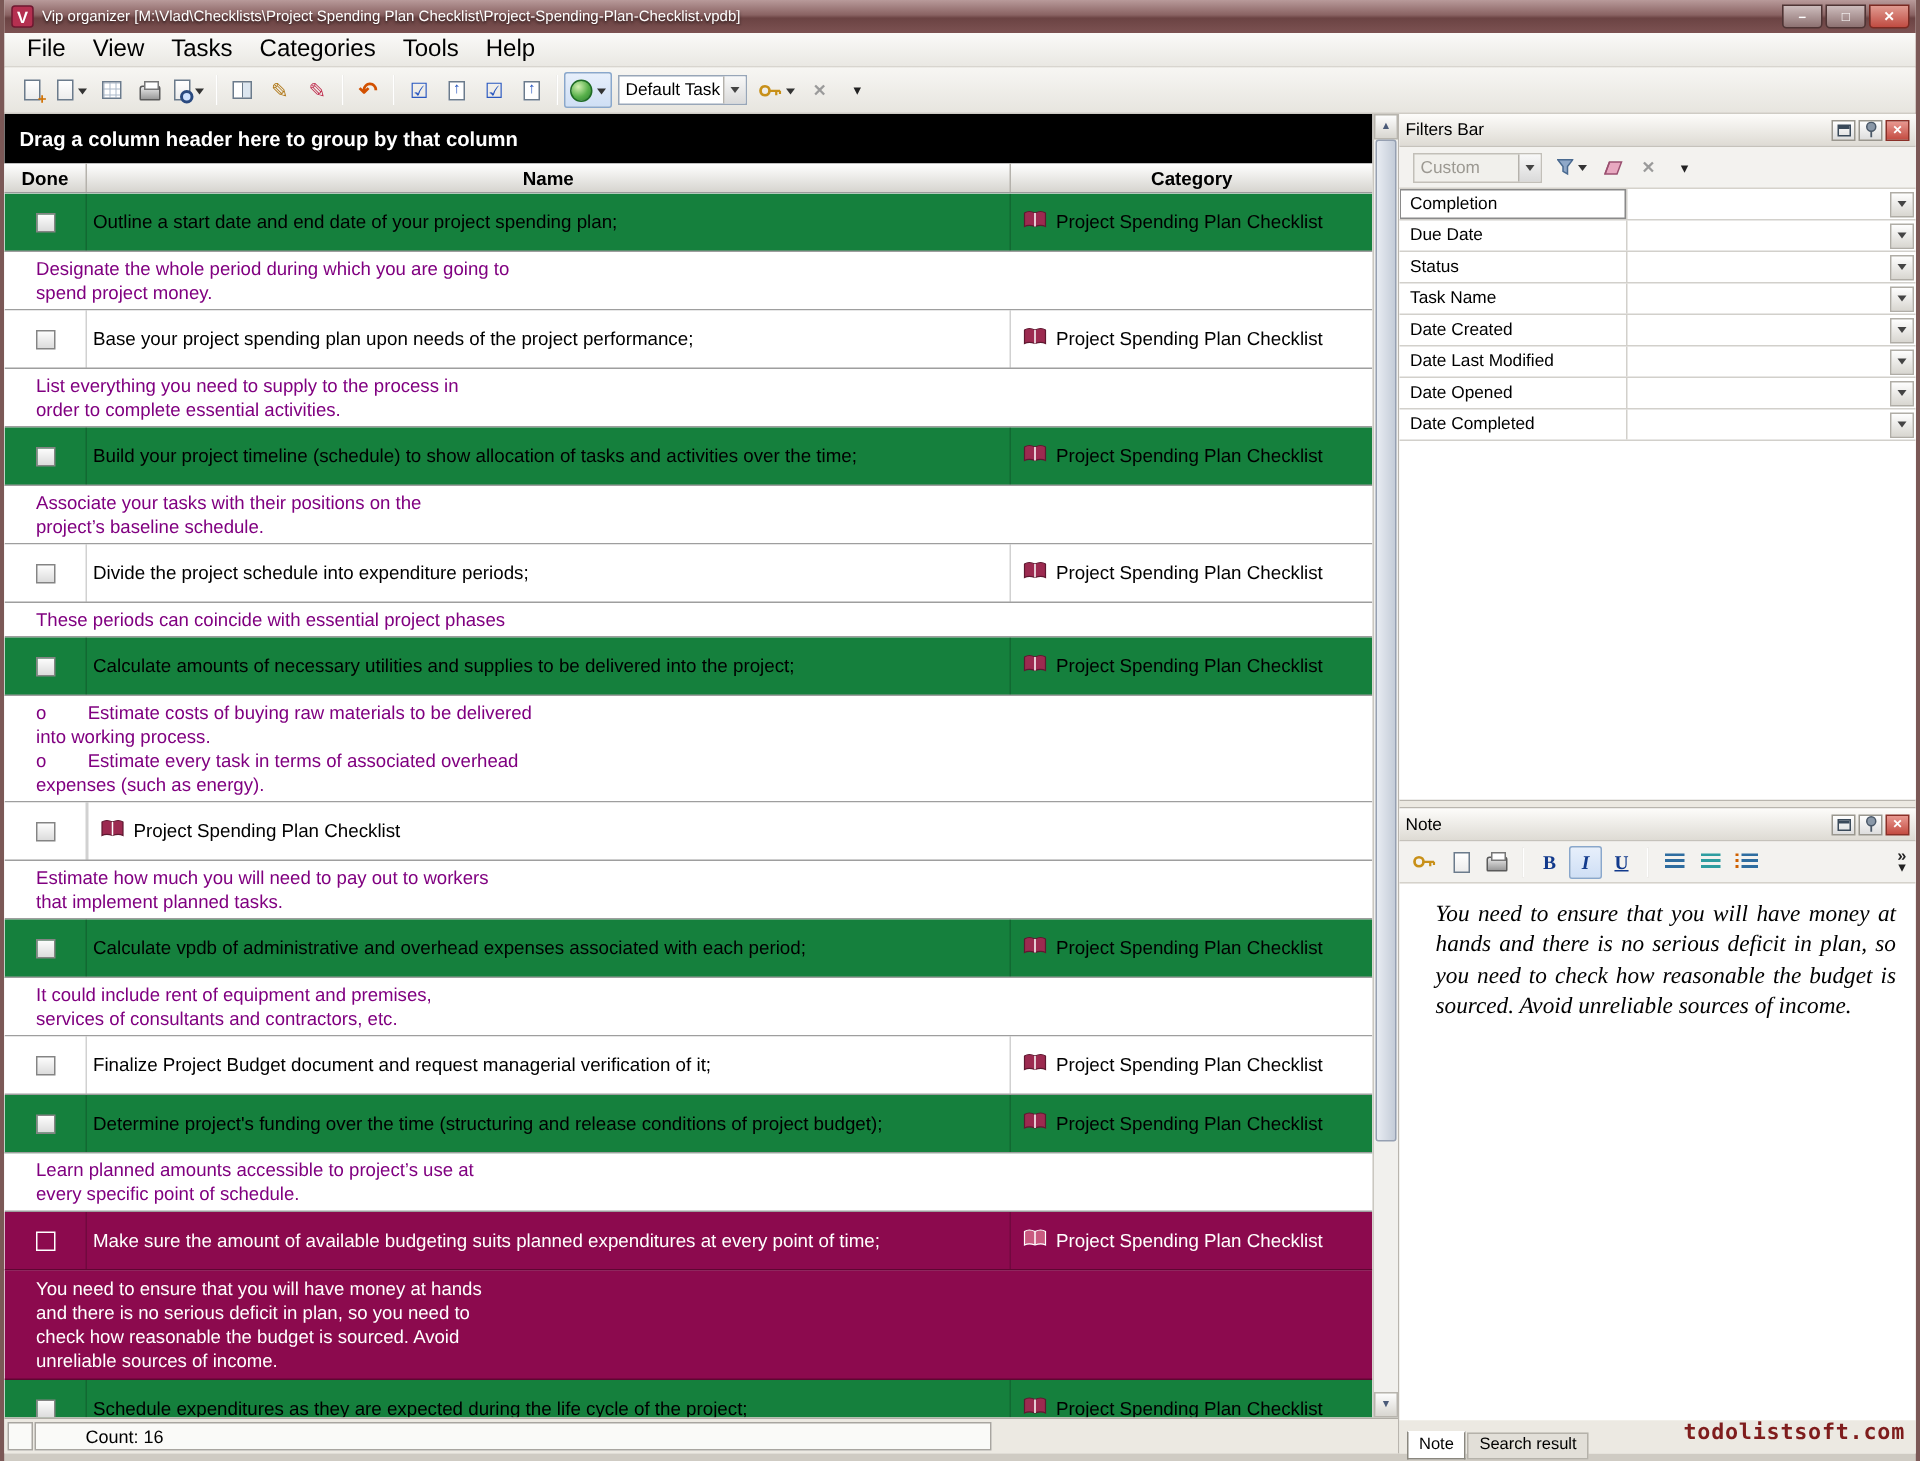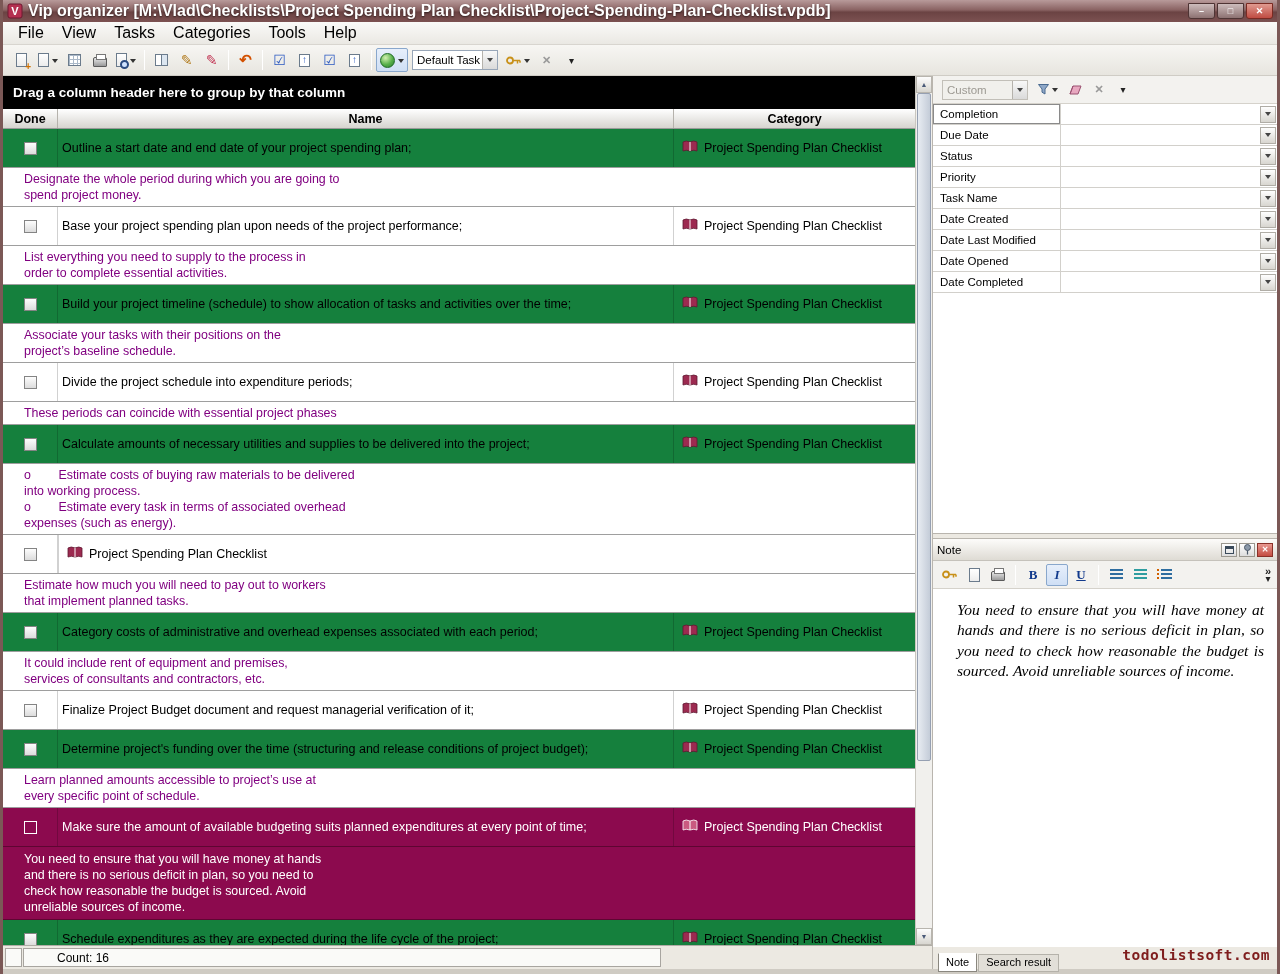--- a/index.html
+++ b/index.html
@@ -3,21 +3,21 @@
 <meta charset="utf-8">
 <style>
 *{box-sizing:border-box;margin:0;padding:0}
 html,body{width:1280px;height:974px;overflow:hidden}
 body{font-family:"Liberation Sans",sans-serif;background:#ece9e2;position:relative;font-size:12px;color:#000}
 .window{position:absolute;inset:0;display:flex;flex-direction:column;border-left:3px solid #7b5856;border-right:3px solid #7b5856}
 
 .titlebar{height:22px;flex:0 0 22px;display:flex;align-items:center;padding:0 4px;
  background:linear-gradient(180deg,#b89a9a 0%,#8a6363 45%,#6b4343 55%,#7c5252 100%);color:#fff}
 .app-ico{width:16px;height:16px;margin-right:5px;display:inline-flex}
-.title-text{font-size:16px;font-weight:bold;text-shadow:0 1px 2px rgba(0,0,0,.6);white-space:nowrap;overflow:hidden;flex:1}
+.title-text{font-size:10px;font-weight:normal;text-shadow:0 1px 2px rgba(0,0,0,.6);white-space:nowrap;overflow:hidden;flex:1}
 .winbtns{display:flex;gap:2px}
 .winbtn{width:27px;height:16px;border:1px solid #4e3434;border-radius:0 0 3px 3px;
  background:linear-gradient(#cdbcbc,#8d7272);display:flex;align-items:center;justify-content:center;color:#fff;font-size:9px;font-weight:bold}
 .winbtn.close{background:linear-gradient(#e09a90,#c04c42);border-color:#7a2a22}
 .wb-min::before{content:"–"}.wb-max::before{content:"□"}.wb-x::before{content:"✕"}
 
 .menubar{height:23px;flex:0 0 23px;display:flex;align-items:center;background:linear-gradient(#fafaf8,#eae8e3);border-bottom:1px solid #d8d5cf;padding-left:6px}
 .menu-item{padding:3px 9px;font-size:16px;cursor:default}
 .toolbar{height:31px;flex:0 0 31px;display:flex;align-items:center;background:linear-gradient(#f7f6f3,#e7e5df);border-bottom:1px solid #cfccc5;padding-left:6px}
 .tbtn{height:24px;min-width:25px;padding:0 3px;display:inline-flex;align-items:center;justify-content:center;border:1px solid transparent;border-radius:2px}
@@ -98,21 +98,21 @@
 .phead{height:22px;flex:0 0 22px;display:flex;align-items:center;background:linear-gradient(#fdfcfa,#dedbd4);border-bottom:1px solid #c5c2bb;padding:0 4px;font-size:11.5px}
 .ptitle{flex:1}
 .phbtn{width:16px;height:14px;border:1px solid #9a978f;background:linear-gradient(#fff,#ddd);display:flex;align-items:center;justify-content:center;margin-left:2px}
 .phbtn.close{background:linear-gradient(#e89890,#c44c42);border-color:#8a3028;color:#fff;font-size:8px;font-weight:bold}
 .phbtn.close::before{content:"✕"}
 .ptoolbar{height:28px;flex:0 0 28px;display:flex;align-items:center;background:#f3f2ef;border-bottom:1px solid #d5d2cb;padding:0 5px;gap:2px}
 .ptoolbar .tbtn{height:22px;min-width:22px}
 .nb-over{margin-left:auto;display:flex;flex-direction:column;align-items:center;line-height:8px;padding-right:1px}
 .fgrid{background:#fff}
 .frow{display:flex;height:21px;border-bottom:1px solid #d2d0cb;font-size:11.5px;align-items:center}
-.flabel{width:128px;align-self:stretch;display:flex;align-items:center;padding-left:7px;border-right:1px solid #d2d0cb}
+.flabel{width:152px;align-self:stretch;display:flex;align-items:center;padding-left:7px;border-right:1px solid #d2d0cb}
 .frow:first-child .flabel{box-shadow:inset 0 0 0 1px #8a8a8a}
 .fvalue{flex:1;align-self:stretch;display:flex;align-items:center;justify-content:flex-end}
 .fdd{width:16px;height:17px;margin-right:1px;border:1px solid #b0ada6;background:linear-gradient(#fefefe,#d8d6d0);display:flex;align-items:center;justify-content:center}
 .fdd::before{content:"";width:0;height:0;border:3px solid transparent;border-top:4px solid #444;margin-top:3px}
 .fgrid-rest{flex:1;background:#fff}
 .note-content{flex:1;padding:11px 13px 0 24px;font-family:"Liberation Serif","DejaVu Serif",serif;font-style:italic;font-size:15.5px;line-height:1.32;text-align:justify;overflow:hidden}
 .tabs-row{height:22px;flex:0 0 22px;display:flex;align-items:flex-end;background:#ece9e2;padding-left:5px;position:relative}
 .tab{font-size:11px;padding:2px 7px 3px;border:1px solid #8a877f;margin-right:1px}
 .tab.active{background:#fff;border-top-color:#fff;margin-top:-1px}
 .tab.inactive{background:#e2dfd8;border-color:#b5b2aa;margin-top:0;padding-top:1px}
@@ -338,21 +338,21 @@
       </span>
       <span class="cat-txt">Project Spending Plan Checklist</span>
     </div>
   </div>
               <div class="trow note">Estimate how much you will need to pay out to workers
 that implement planned tasks.</div>
               <div class="trow task gray">
     <div class="c-done">
                   <span class="cb"></span>
                 </div>
-    <div class="c-name">Category costs of administrative and overhead expenses associated with each period;</div>
+    <div class="c-name">Calculate vpdb of administrative and overhead expenses associated with each period;</div>
     <div class="c-cat">
       <span class="cat-ico">
         <svg width="16" height="13" viewBox="0 0 16 13">
                       <path d="M1 2 Q4 0 8 2 Q12 0 15 2 V11 Q12 9.5 8 11 Q4 9.5 1 11 Z" fill="#9c2a50" stroke="#5e1830" stroke-width="0.8"></path>
                       <line x1="8" y1="2" x2="8" y2="11" stroke="#fff" stroke-width="1"></line>
                     </svg>
       </span>
       <span class="cat-txt">Project Spending Plan Checklist</span>
     </div>
   </div>
@@ -436,20 +436,33 @@
       </div>
       <div class="statusbar">
         <span class="sb-cell"></span>
         <span class="sb-count">Count: 16</span>
       </div>
     </div>
 
     <div class="right-pane">
 
       <div class="filters-panel">
+        <div class="phead">
+          <span class="ptitle">Filters Bar</span>
+          <span class="phbtn">
+              <span class="ig-restore"></span>
+            </span>
+          <span class="phbtn">
+              <svg width="9" height="11" viewBox="0 0 9 11">
+                <circle cx="4.5" cy="3.5" r="3" fill="#8a98a8" stroke="#4a5868"></circle>
+                <rect x="3.9" y="6.5" width="1.2" height="4" fill="#4a5868"></rect>
+              </svg>
+            </span>
+          <span class="phbtn close"></span>
+        </div>
         <div class="ptoolbar">
             <span class="combo disabled">
               <span class="combo-text">Custom</span>
               <span class="cdd"></span>
             </span>
             <span class="tbtn">
               <span class="ig ig-funnel">
                 <svg width="11" height="11" viewBox="0 0 11 11">
                   <path d="M0.5 0.5h10L7 5v5L4 8.2V5Z" fill="#8fa8c8" stroke="#4a6a90"></path>
                 </svg>
@@ -484,26 +497,20 @@
                 <span class="fdd"></span>
               </span>
             </div>
             <div class="frow">
               <span class="flabel">Status</span>
               <span class="fvalue">
                 <span class="fdd"></span>
               </span>
             </div>
             <div class="frow">
-              <span class="flabel">Priority</span>
-              <span class="fvalue">
-                <span class="fdd"></span>
-              </span>
-            </div>
-            <div class="frow">
               <span class="flabel">Task Name</span>
               <span class="fvalue">
                 <span class="fdd"></span>
               </span>
             </div>
             <div class="frow">
               <span class="flabel">Date Created</span>
               <span class="fvalue">
                 <span class="fdd"></span>
               </span>

